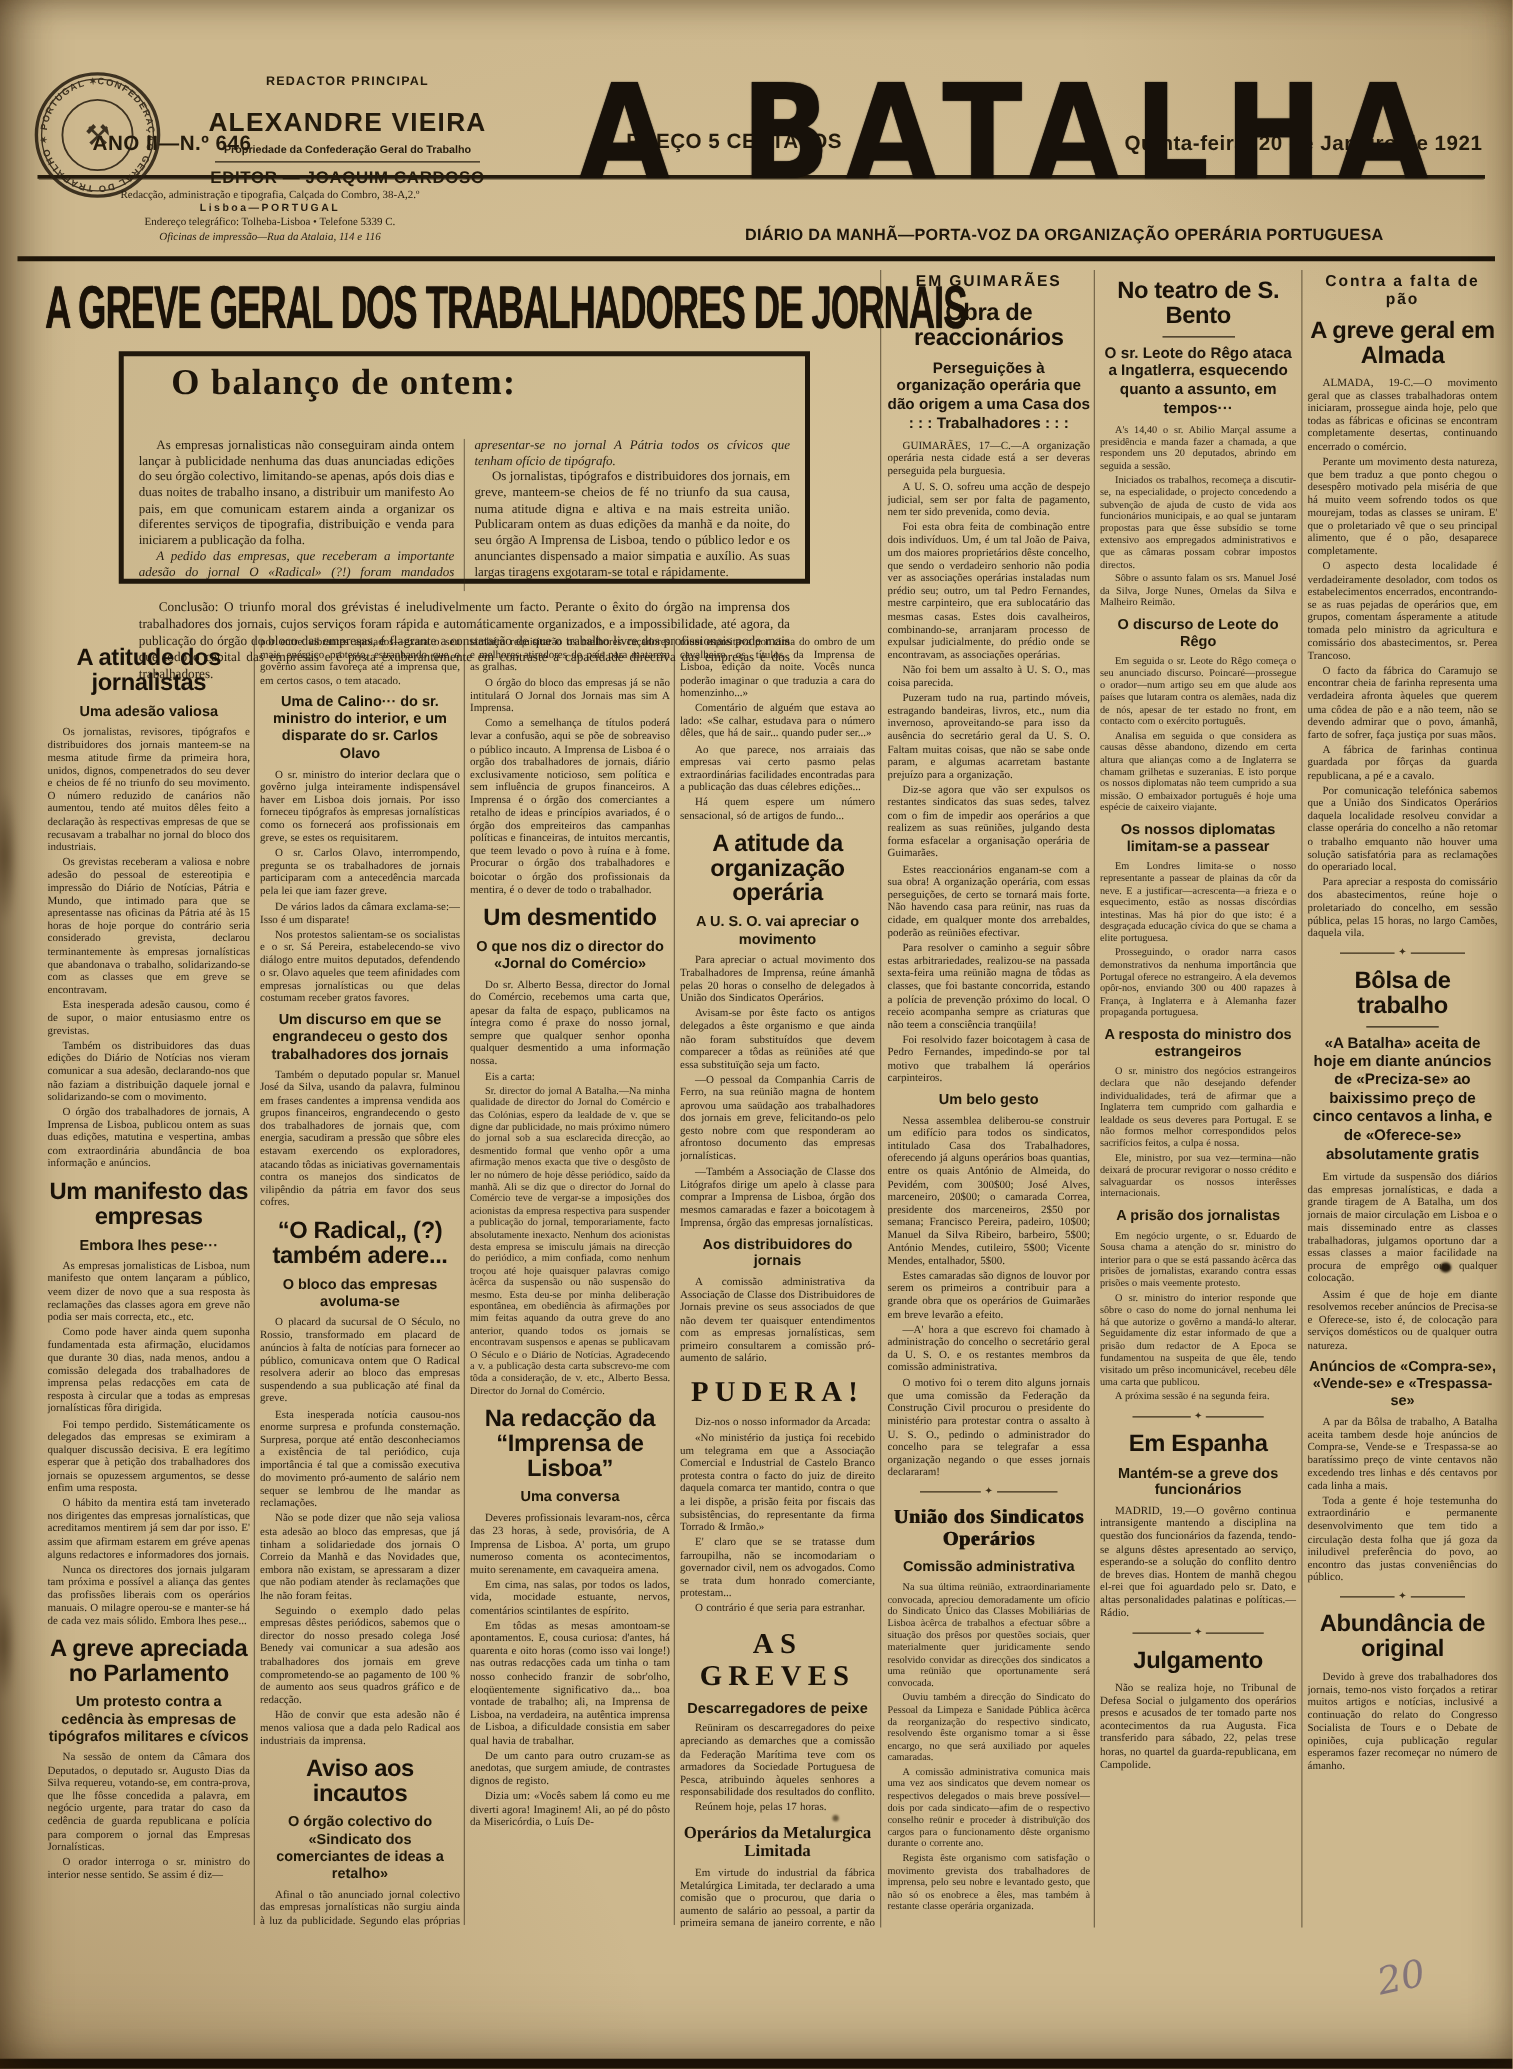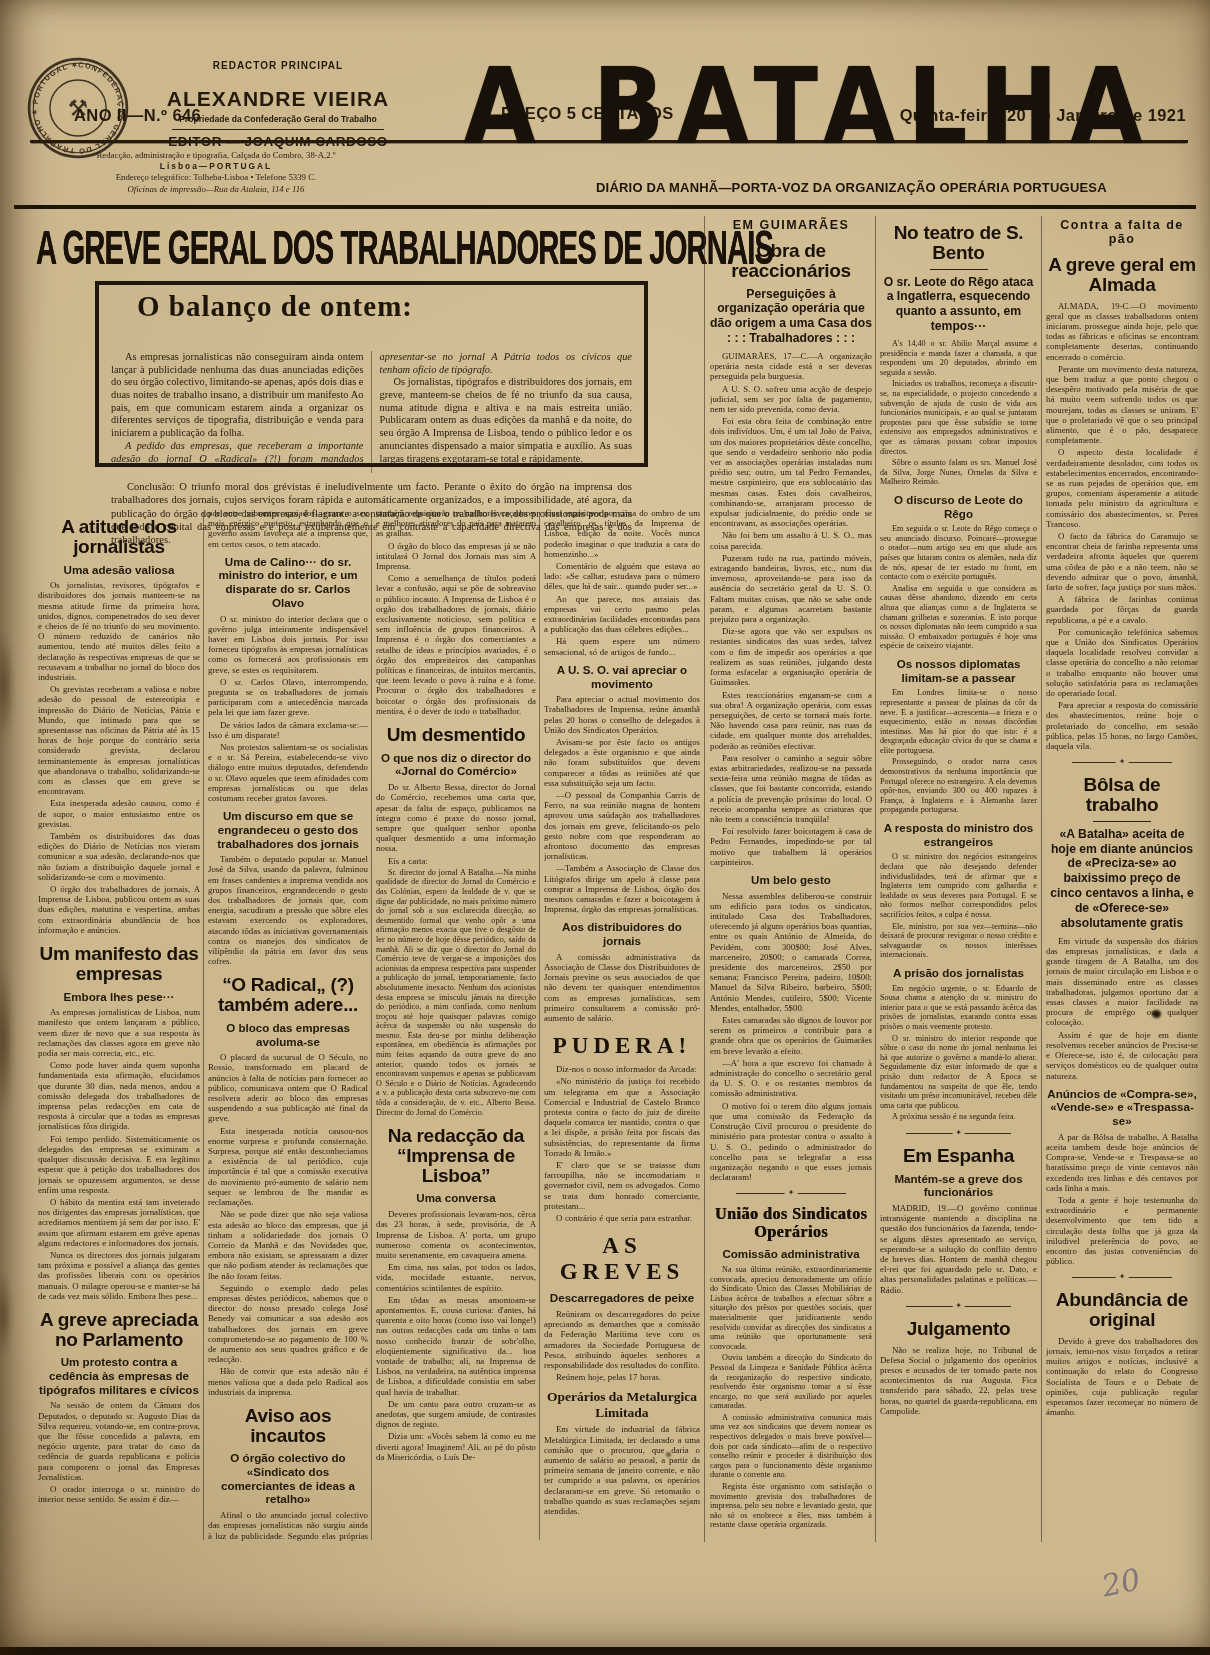--- a/index.html
+++ b/index.html
@@ -226,20 +226,21 @@
       <p class="para">Em cima, nas salas, por todos os lados, vida, mocidade estuante, nervos, comentários scintilantes de espírito.</p>
       <p class="para">Em tôdas as mesas amontoam-se apontamentos. E, cousa curiosa: d'antes, há quarenta e oito horas (como isso vai longe!) nas outras redacções cada um tinha o tam nosso conhecido franzir de sobr'olho, eloqüentemente significativo da... boa vontade de trabalho; ali, na Imprensa de Lisboa, na verdadeira, na autêntica imprensa de Lisboa, a dificuldade consistia em saber qual havia de trabalhar.</p>
       <p class="para">De um canto para outro cruzam-se as anedotas, que surgem amiude, de contrastes dignos de registo.</p>
       <p class="para">Dizia um: «Vocês sabem lá como eu me diverti agora! Imaginem! Ali, ao pé do pôsto da Misericórdia, o Luís De-</p>
     </div>
   <div class="col" id="c4">
       <p class="para cont">rouet espreitava por cima do ombro de um cavalheiro os títulos da Imprensa de Lisboa, edição da noite. Vocês nunca poderão imaginar o que traduzia a cara do homenzinho...»</p>
       <p class="para">Comentário de alguém que estava ao lado: «Se calhar, estudava para o número dêles, que há de sair... quando puder ser...»</p>
       <p class="para">Ao que parece, nos arraiais das empresas vai certo pasmo pelas extraordinárias facilidades encontradas para a publicação das duas célebres edições...</p>
       <p class="para">Há quem espere um número sensacional, só de artigos de fundo...</p>
+      <div class="art-h1">A atitude da organização operária</div>
       <div class="art-h2">A U. S. O. vai apreciar o movimento</div>
       <p class="para">Para apreciar o actual movimento dos Trabalhadores de Imprensa, reúne ámanhã pelas 20 horas o conselho de delegados à União dos Sindicatos Operários.</p>
       <p class="para">Avisam-se por êste facto os antigos delegados a êste organismo e que ainda não foram substituídos que devem comparecer a tôdas as reüniões até que essa substituïção seja um facto.</p>
       <p class="para">—O pessoal da Companhia Carris de Ferro, na sua reünião magna de hontem aprovou uma saüdação aos trabalhadores dos jornais em greve, felicitando-os pelo gesto nobre com que responderam ao afrontoso documento das empresas jornalísticas.</p>
       <p class="para">—Também a Associação de Classe dos Litógrafos dirige um apelo à classe para comprar a Imprensa de Lisboa, órgão dos mesmos camaradas e fazer a boicotagem à Imprensa, órgão das empresas jornalísticas.</p>
       <div class="art-h2">Aos distribuidores do jornais</div>
       <p class="para">A comissão administrativa da Associação de Classe dos Distribuidores de Jornais previne os seus associados de que não devem ter quaisquer entendimentos com as empresas jornalísticas, sem primeiro consultarem a comissão pró-aumento de salário.</p>
       <div class="art-hwide">PUDERA!</div>
       <p class="para">Diz-nos o nosso informador da Arcada:</p>
       <p class="para">«No ministério da justiça foi recebido um telegrama em que a Associação Comercial e Industrial de Castelo Branco protesta contra o facto do juiz de direito daquela comarca ter mantido, contra o que a lei dispõe, a prisão feita por fiscais das subsistências, do representante da firma Torrado &amp; Irmão.»</p>

